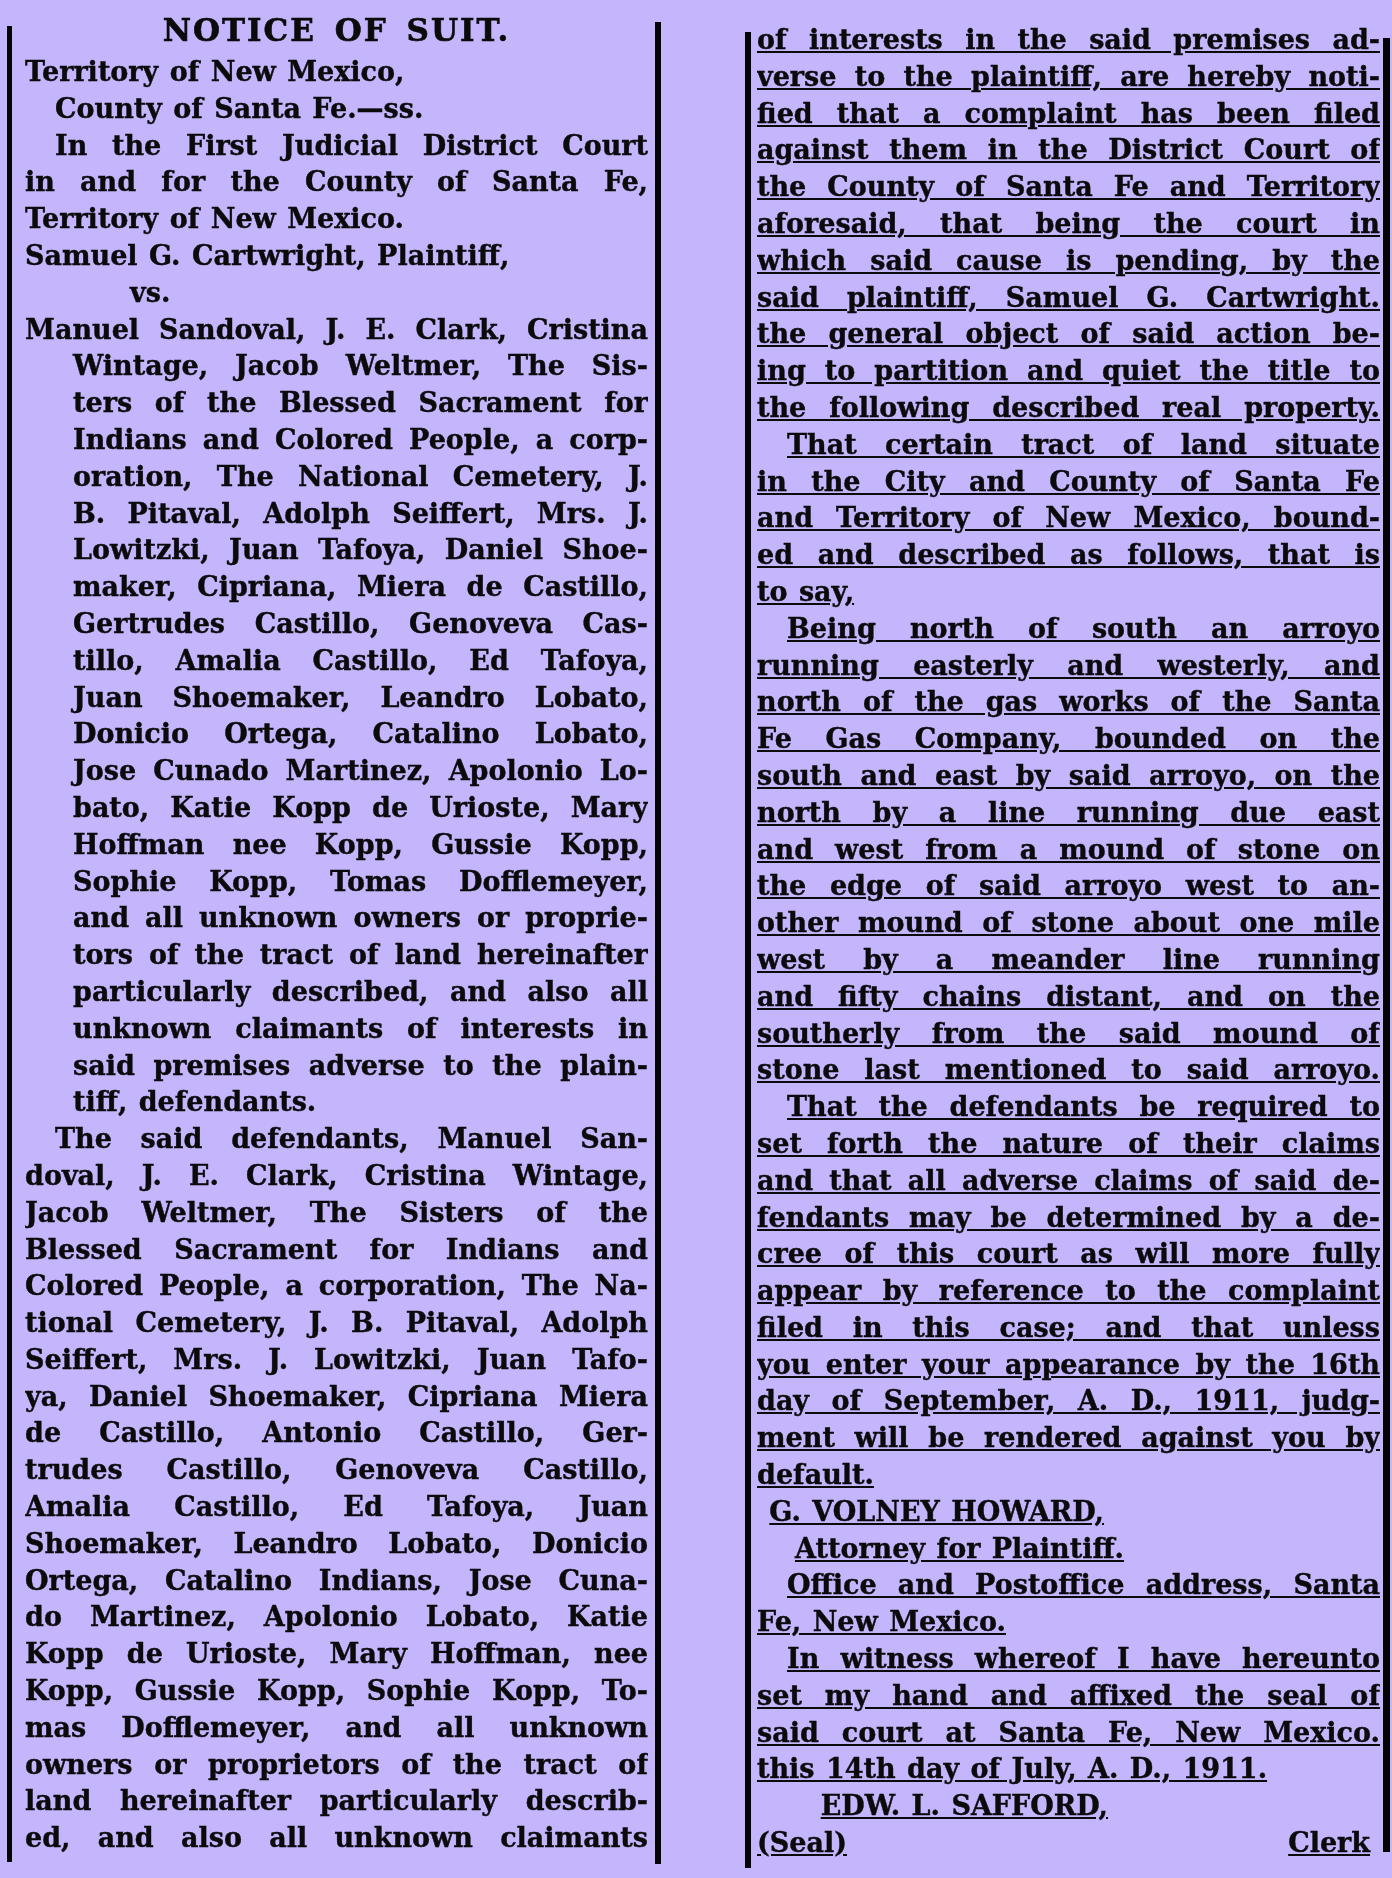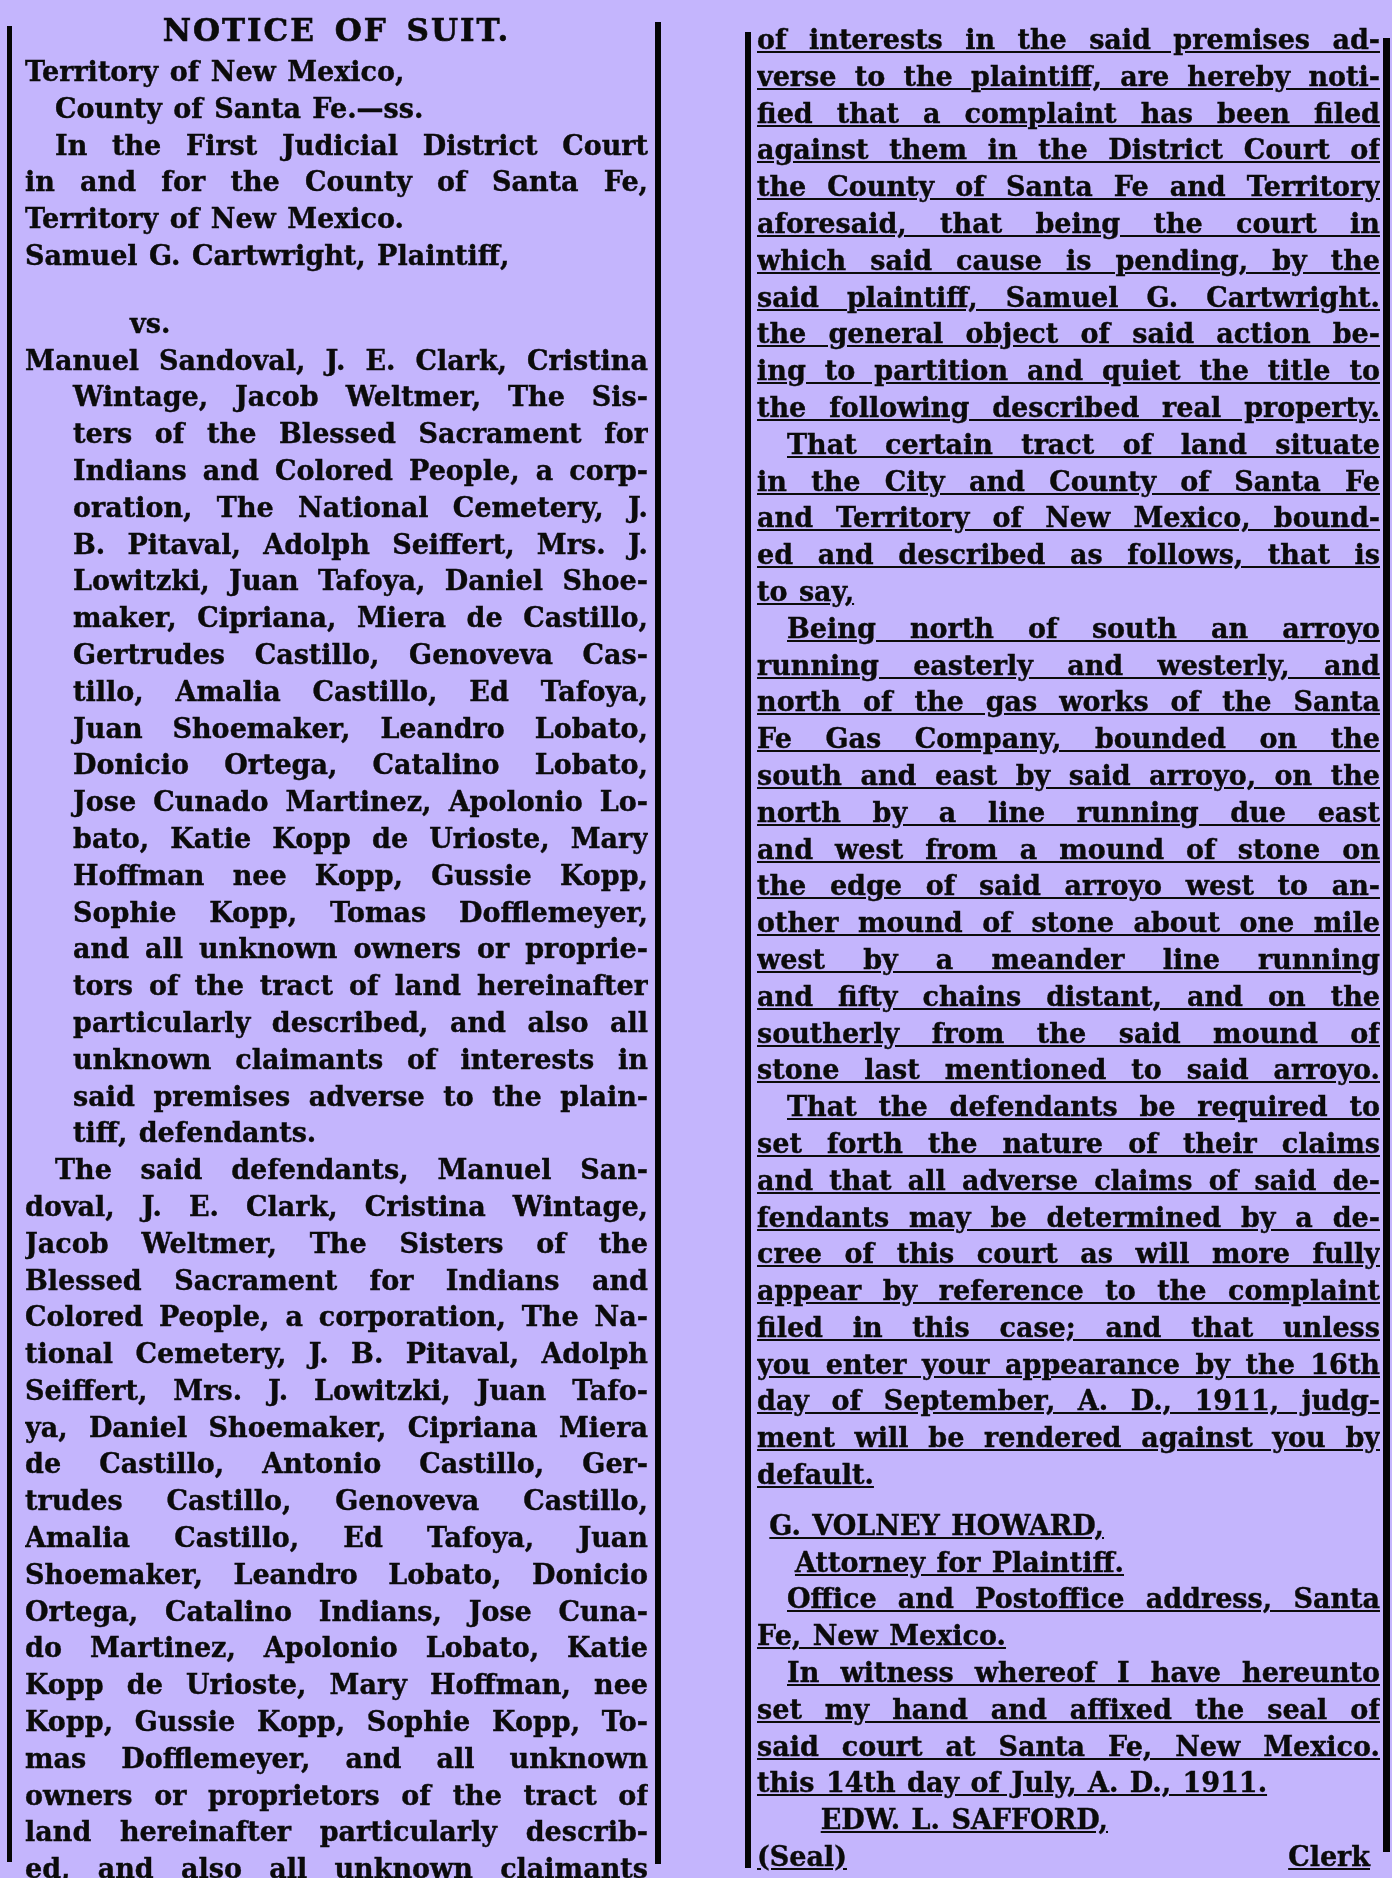--- a/index.html
+++ b/index.html
@@ -43,22 +43,22 @@
     text-align: justify;
     text-align-last: justify;
     word-spacing: 2px;
     white-space: normal;
     overflow: hidden;
     -webkit-text-stroke: 0.4px #0b0b0b;
   }
   .line.nj { text-align: left; text-align-last: left; }
   .line.i  { padding-left: 30px; }
   .line.h  { padding-left: 48px; }
-  .line.vs { padding-left: 105px; text-align: left; text-align-last: left; margin-top: 31px; }
-  .line.r1 { text-align: right; text-align-last: right; padding-right: 276px; margin-top: 14px; }
+  .line.vs { padding-left: 105px; text-align: left; text-align-last: left; }
+  .line.r1 { text-align: right; text-align-last: right; padding-right: 276px; }
   .line.r2 { text-align: right; text-align-last: right; padding-right: 256px; }
   .line.r3 { text-align: center; text-align-last: right; padding-right: 272px; }
   .line.sealrow {
     display: flex;
     justify-content: space-between;
     text-align: left;
     text-align-last: left;
     padding-right: 10px;
   }
 </style>

